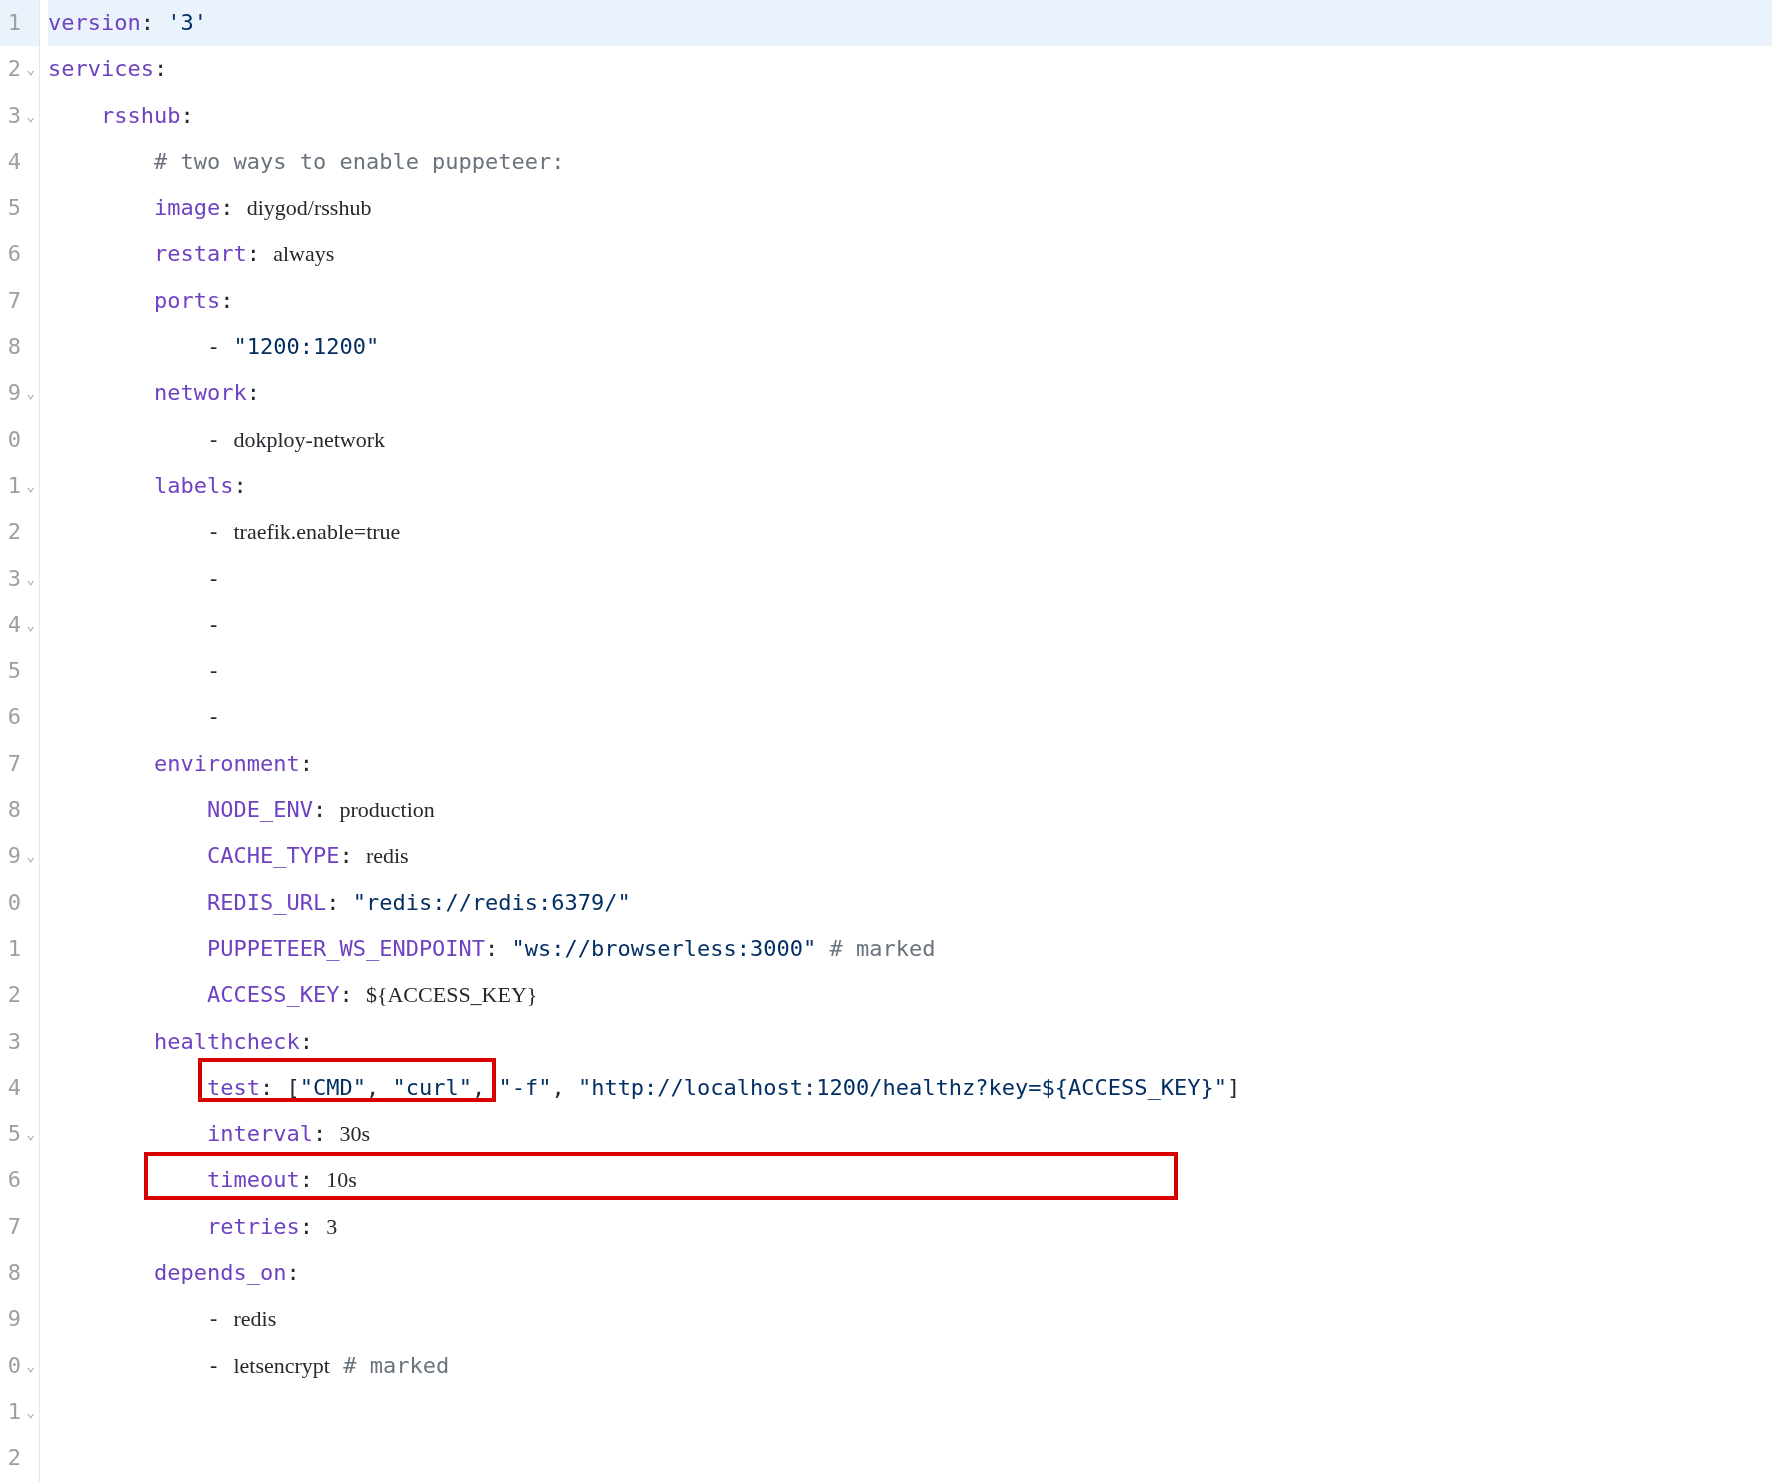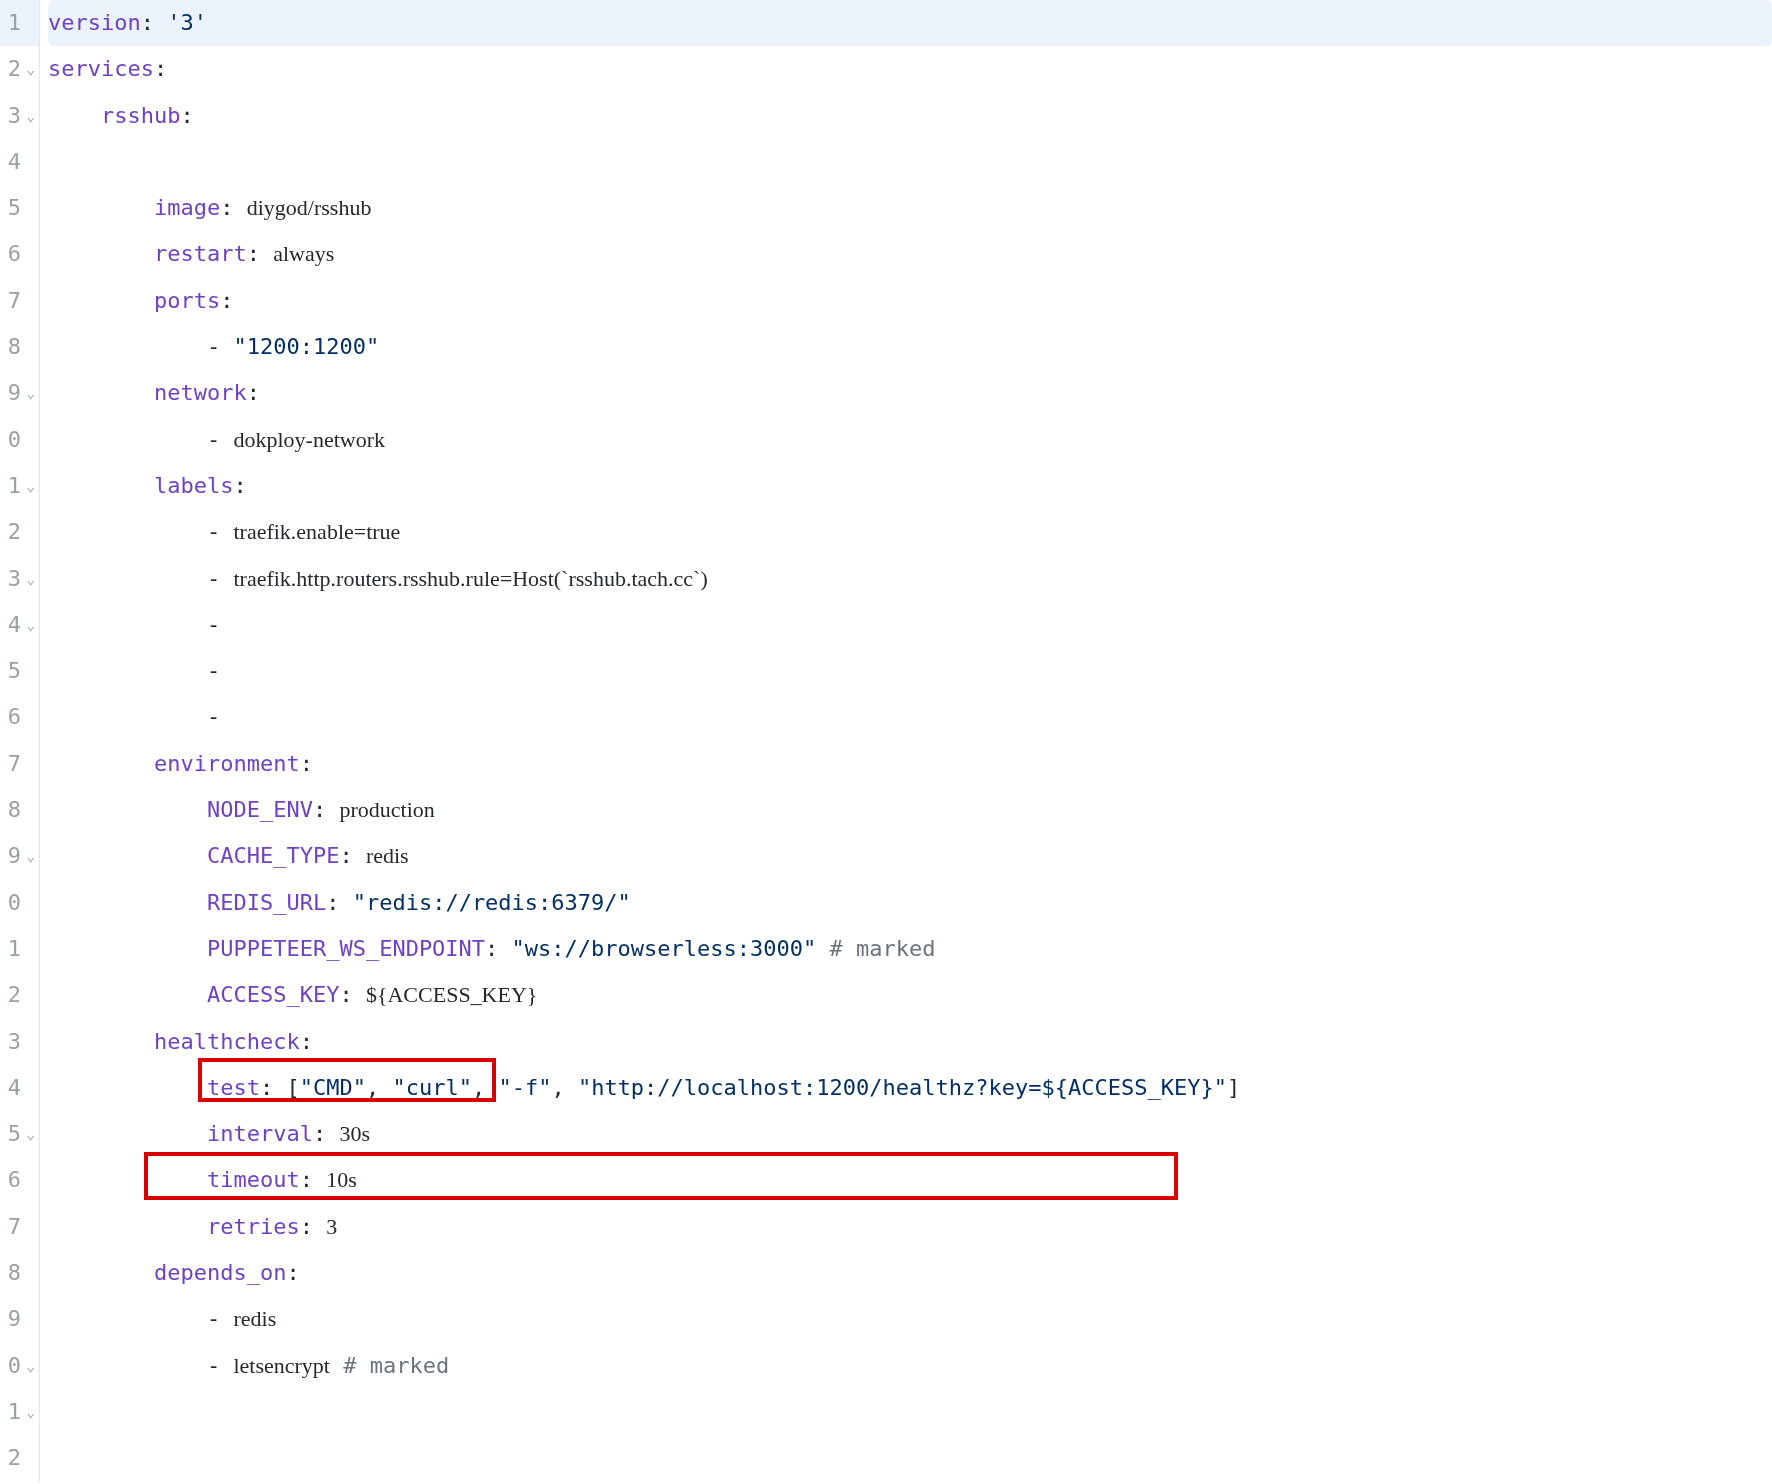--- a/index.html
+++ b/index.html
@@ -47,21 +47,20 @@
   .code {
     flex: 1;
     padding-left: 8px;
     position: relative;
   }
   .line {
     height: 46.3px;
     white-space: pre;
     display: flex;
     align-items: center;
-    border-radius: 6px;
   }
   .line.hl {
     background: #eaf2fb;
   }
   .key { color: #6f42c1; }
   .str { color: #032f62; }
   .plain { color: #24292e; font-family: Liberation Serif, serif; }
   .comment { color: #6a737d; }
   .punct { color: #24292e; }
   .dash { color: #24292e; }
@@ -209,31 +208,31 @@
       </div>
     </div>
   <div class="code">
 
     <div class="line hl"><span class="key">version</span><span class="colon">: </span><span class="str">'3'</span></div>
 
     <div class="line"><span class="key">services</span><span class="colon">:</span></div>
 
     <div class="line"><span>    </span><span class="key">rsshub</span><span class="colon">:</span></div>
 
-    <div class="line"><span>        </span></div>
+    <div class="line"><span>        </span><span class="comment"># two ways to enable puppeteer:</span></div>
 
     <div class="line"><span>        </span><span class="key">image</span><span class="colon">: </span><span class="plain">diygod/rsshub</span></div>
     <div class="line"><span>        </span><span class="key">restart</span><span class="colon">: </span><span class="plain">always</span></div>
     <div class="line"><span>        </span><span class="key">ports</span><span class="colon">:</span></div>
     <div class="line"><span>            </span><span class="dash">- </span><span class="str">"1200:1200"</span></div>
     <div class="line"><span>        </span><span class="key">network</span><span class="colon">:</span></div>
     <div class="line"><span>            </span><span class="dash">- </span><span class="plain">dokploy-network</span></div>
     <div class="line"><span>        </span><span class="key">labels</span><span class="colon">:</span></div>
     <div class="line"><span>            </span><span class="dash">- </span><span class="plain">traefik.enable=true</span></div>
-    <div class="line"><span>            </span><span class="dash">- </span><span class="plain">traefik.http.routers.rsshub.rule=Host(`rsshub.tach.cc`)</span></div>
+    <div class="line"><span>            </span><span class="dash">- </span></div>
     <div class="line"><span>            </span><span class="dash">- </span></div>
     <div class="line"><span>            </span><span class="dash">- </span></div>
     <div class="line"><span>            </span><span class="dash">- </span></div>
     <div class="line"><span>        </span><span class="key">environment</span><span class="colon">:</span></div>
     <div class="line"><span>            </span><span class="key">NODE_ENV</span><span class="colon">: </span><span class="plain">production</span></div>
     <div class="line"><span>            </span><span class="key">CACHE_TYPE</span><span class="colon">: </span><span class="plain">redis</span></div>
     <div class="line"><span>            </span><span class="key">REDIS_URL</span><span class="colon">: </span><span class="str">"redis://redis:6379/"</span></div>
     <div class="line"><span>            </span><span class="key">PUPPETEER_WS_ENDPOINT</span><span class="colon">: </span><span class="str">"ws://browserless:3000"</span><span> </span><span class="comment"># marked</span></div>
     <div class="line"><span>            </span><span class="key">ACCESS_KEY</span><span class="colon">: </span><span class="plain">${ACCESS_KEY}</span></div>
     <div class="line"><span>        </span><span class="key">healthcheck</span><span class="colon">:</span></div>

